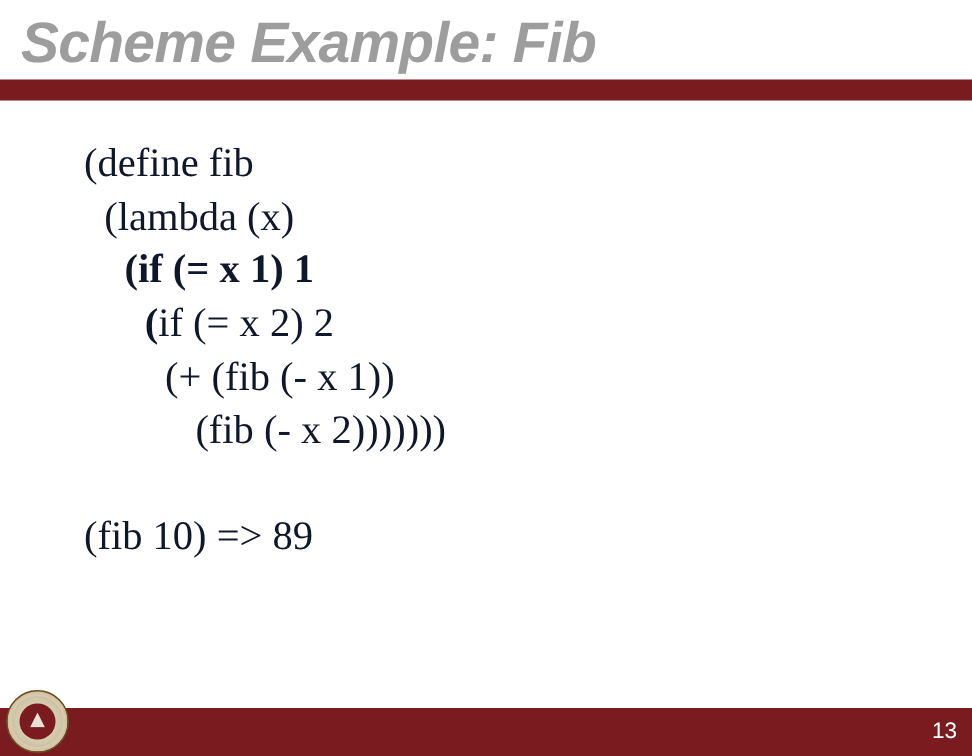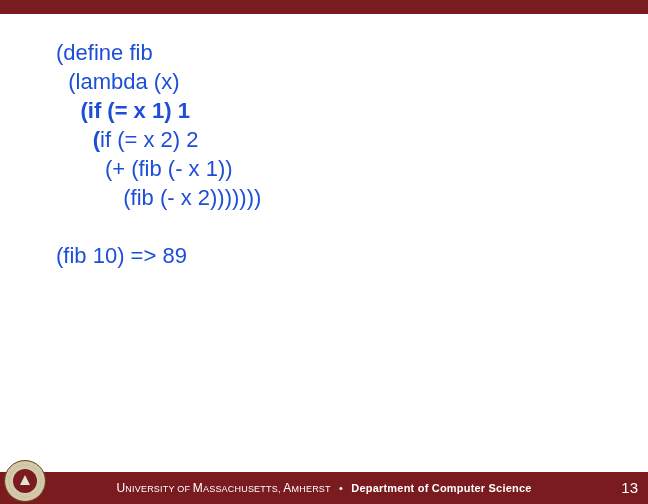--- a/index.html
+++ b/index.html
@@ -26,24 +26,24 @@
   }
   .title-underline {
     height: 14px;
     background: #7a1b1f;
     width: 100%;
   }
   .content {
     padding: 24px 0 0 56px;
   }
   .code {
-    font-family: Liberation Sans, sans-serif;
-    font-size: 22px;
+    font-family: Liberation Serif, serif;
+    font-size: 27px;
     line-height: 1.32;
-    color: #1d4ed8;
+    color: #0f172a;
     white-space: pre;
   }
   .bold { font-weight: bold; }
   .footer {
     position: absolute;
     bottom: 0;
     left: 0;
     width: 100%;
     height: 32px;
     background: #7a1b1f;
@@ -94,38 +94,34 @@
     right: 10px;
     bottom: 8px;
     color: #ffffff;
     font-size: 15px;
   }
 </style>
 </head>
 <body>
 
 <div class="title-bar">
+  <div class="title">Scheme Example: Fib</div>
   <div class="title-underline"></div>
 </div>
 
 <div class="content">
   <div class="code"><span>(define fib</span>
 <span>  (lambda (x)</span>
 <span>    </span><span class="bold">(if (= x 1) 1</span>
 <span>      </span><span class="bold">(</span><span>if (= x 2) 2</span>
 <span>        (+ (fib (- x 1))</span>
 <span>           (fib (- x 2)))))))</span>
 <span></span>
 <span>(fib 10) =&gt; 89</span></div>
 </div>
 
 <div class="seal">
   <div class="seal-inner"></div>
 </div>
 
 <div class="footer">
-  <div class="footer-text">
-    <span class="big">U</span><span class="caps">NIVERSITY OF </span><span class="big">M</span><span class="caps">ASSACHUSETTS</span><span class="caps">, </span><span class="big">A</span><span class="caps">MHERST</span>
-    <span class="footer-sep">•</span>
-    <span class="dept">Department of Computer Science</span>
-  </div>
   <div class="page-num">13</div>
 </div>
 
 </body></html>

